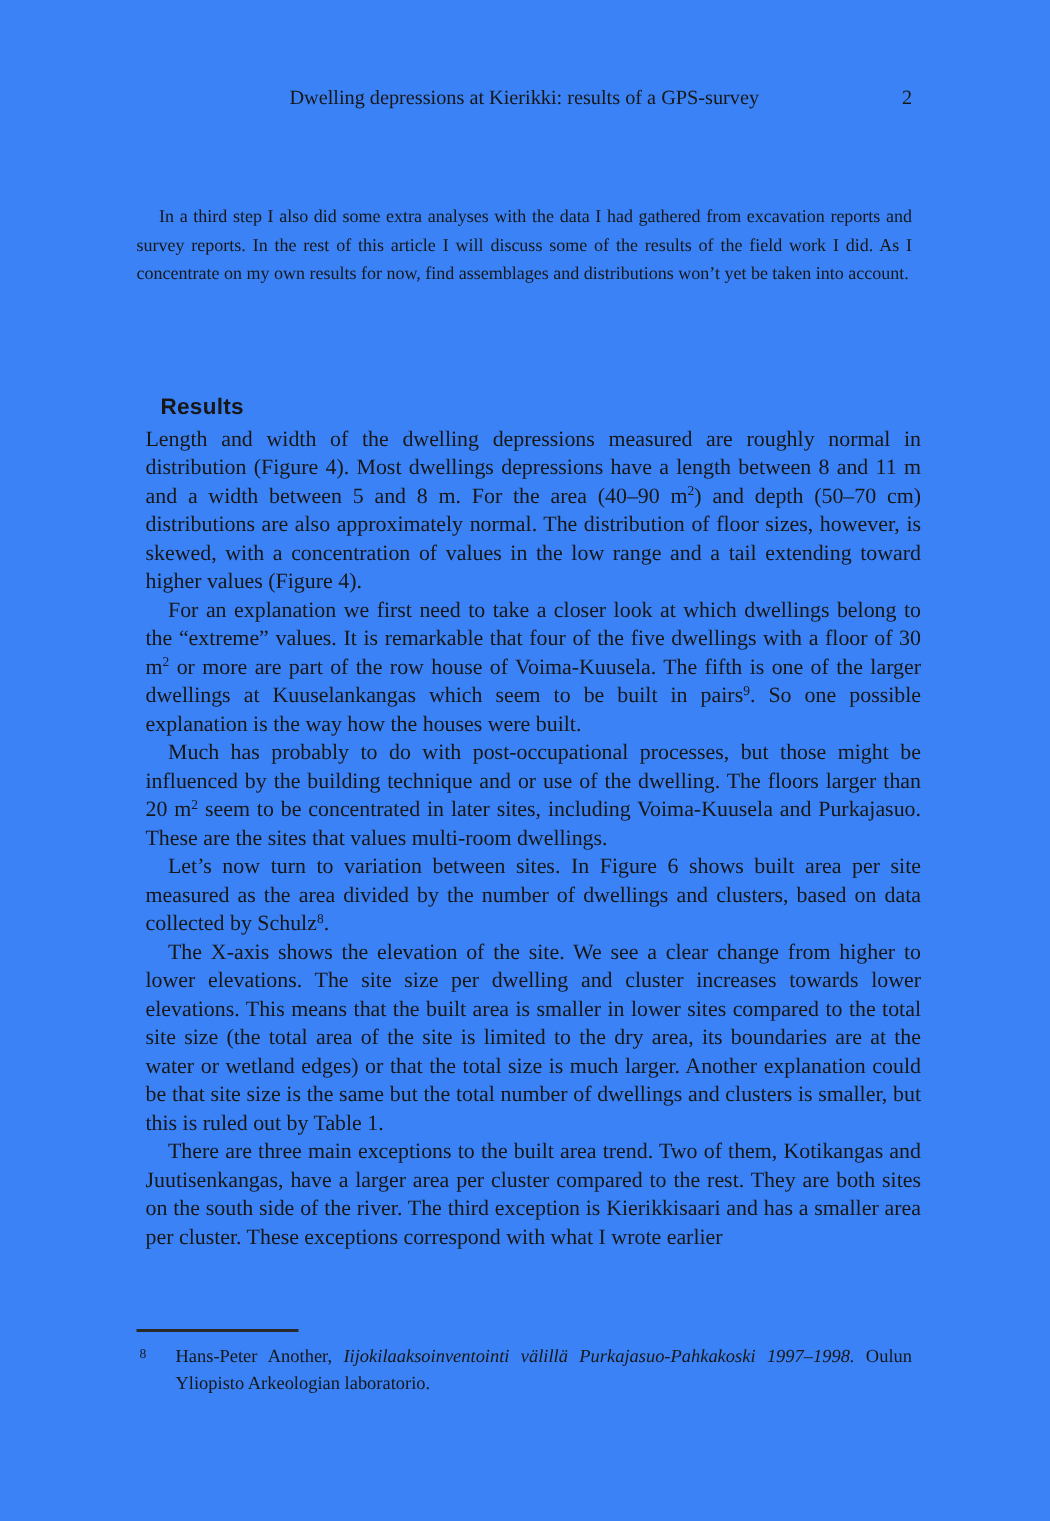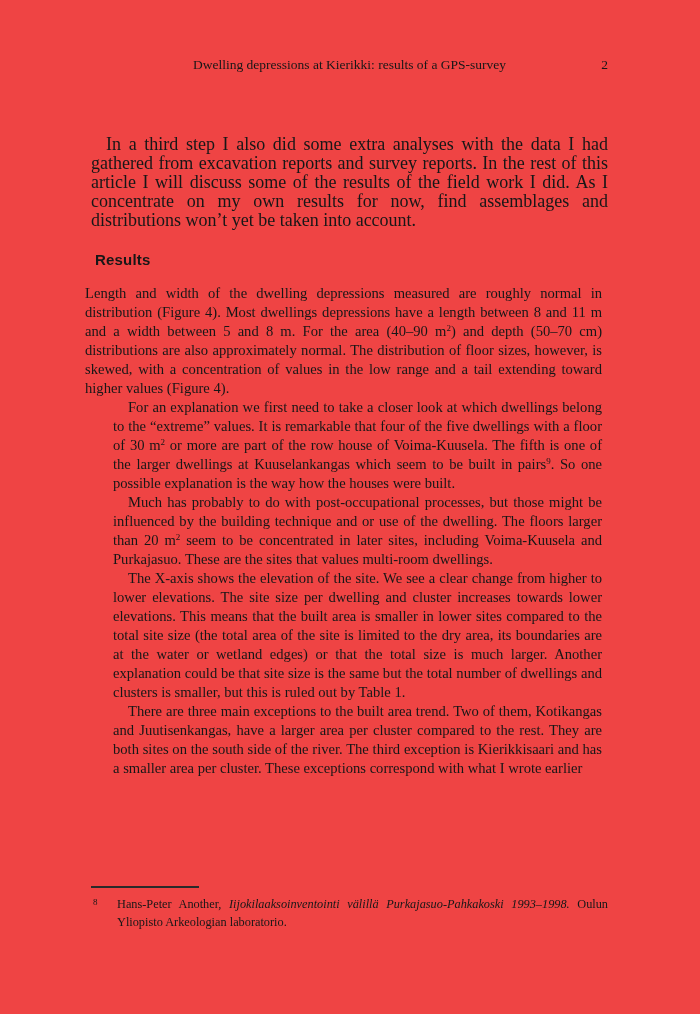--- a/index.html
+++ b/index.html
@@ -1,20 +1,20 @@
 <!DOCTYPE html>
 <html><head>
 <meta charset="utf-8">
 <style>
   html, body { margin: 0; padding: 0; background: #ffffff; }
   .page {
     position: relative;
     width: 700px;
     height: 1014px;
-    background: #ef4444;
+    background: #3b82f6;
     color: #171717;
     font-family: "Liberation Serif", serif;
     overflow: hidden;
   }
   .running-head {
     position: absolute;
     top: 56px;
     left: 91px;
     width: 517px;
     font-size: 13.5px;
@@ -28,46 +28,46 @@
     position: absolute;
     right: 0;
     top: 0;
   }
   .intro-para {
     position: absolute;
     top: 135px;
     left: 91px;
     width: 517px;
     margin: 0;
-    font-size: 18px;
+    font-size: 12px;
     line-height: 19px;
     text-align: justify;
     text-indent: 15px;
   }
   .section-heading {
     position: absolute;
     top: 247px;
     left: 91px;
-    margin: 4px;
+    margin: 16px;
     font-family: "Liberation Sans", sans-serif;
     font-size: 15px;
     font-weight: bold;
     letter-spacing: 0.2px;
   }
   .body-text {
     position: absolute;
     top: 284px;
-    left: 85px;
+    left: 97px;
     width: 517px;
     font-size: 14.6px;
     line-height: 19px;
     text-align: justify;
   }
   .body-text p { margin: 0; }
-  .body-text p.indent { text-indent: 15px; margin-left: 28px; }
+  .body-text p.indent { text-indent: 15px; }
   sup.fn-ref, sup.unit-sup {
     font-size: 9px;
     line-height: 0;
     vertical-align: baseline;
     position: relative;
     top: -5px;
   }
   .footnote-area {
     position: absolute;
     top: 886px;
@@ -111,25 +111,26 @@
   <h2 class="section-heading">Results</h2>
 
   <div class="body-text">
 
     <p class="para"><span>Length and width of the dwelling depressions measured are roughly normal in distribution (Figure 4). Most dwellings depressions have a length between 8 and 11 m and a width between 5 and 8 m. For the area (40–90 m</span><sup class="unit-sup">2</sup><span>) and depth (50–70 cm) distributions are also approximately normal. The distribution of floor sizes, however, is skewed, with a concentration of values in the low range and a tail extending toward higher values (Figure 4).</span></p>
 
     <p class="para indent"><span>For an explanation we first need to take a closer look at which dwellings belong to the “extreme” values. It is remarkable that four of the five dwellings with a floor of 30 m</span><sup class="unit-sup">2</sup><span> or more are part of the row house of Voima-Kuusela. The fifth is one of the larger dwellings at Kuuselankangas which seem to be built in pairs</span><sup class="fn-ref">9</sup><span>. So one possible explanation is the way how the houses were built.</span></p>
 
     <p class="para indent"><span>Much has probably to do with post-occupational processes, but those might be influenced by the building technique and or use of the dwelling. The floors larger than 20 m</span><sup class="unit-sup">2</sup><span> seem to be concentrated in later sites, including Voima-Kuusela and Purkajasuo.  These are the sites that values multi-room dwellings.</span></p>
 
+    <p class="para indent"><span>Let’s now turn to variation between sites. In Figure 6 shows built area per site measured as the area divided by the number of dwellings and clusters, based on data collected by Schulz</span><sup class="fn-ref">8</sup><span>.</span></p>
 
     <p class="para indent"><span>The X-axis shows the elevation of the site. We see a clear change from higher to lower elevations. The site size per dwelling and cluster increases towards lower elevations. This means that the built area is smaller in lower sites compared to the total site size (the total area of the site is limited to the dry area, its boundaries are at the water or wetland edges) or that the total size is much larger. Another explanation could be that site size is the same but the total number of dwellings and clusters is smaller, but this is ruled out by Table 1.</span></p>
 
     <p class="para indent"><span>There are three main exceptions to the built area trend. Two of them, Kotikangas and Juutisenkangas, have a larger area per cluster compared to the rest. They are both sites on the south side of the river. The third exception is Kierikkisaari and has a smaller area per cluster. These exceptions correspond with what I wrote earlier</span></p>
 
   </div>
 
   <div class="footnote-area">
     <div class="footnote-rule"></div>
-    <p class="footnote-item"><span class="footnote-marker">8</span><span>Hans-Peter Another, </span><span class="italic">Iijokilaaksoinventointi välillä Purkajasuo-Pahkakoski 1993–1998.</span><span> Oulun Yliopisto Arkeologian laboratorio.</span></p>
+    <p class="footnote-item"><span class="footnote-marker">8</span><span>Hans-Peter Another, </span><span class="italic">Iijokilaaksoinventointi välillä Purkajasuo-Pahkakoski 1997–1998.</span><span> Oulun Yliopisto Arkeologian laboratorio.</span></p>
   </div>
 
 </div>
 
 </body></html>

